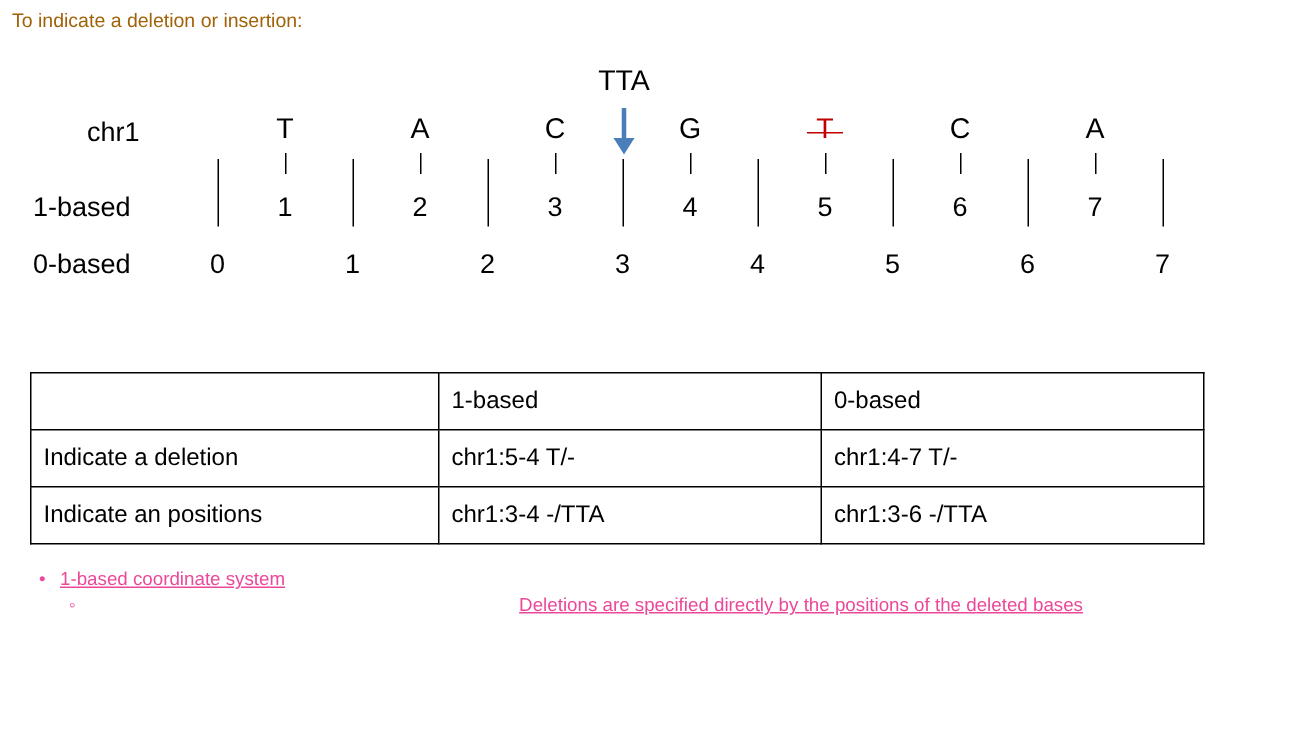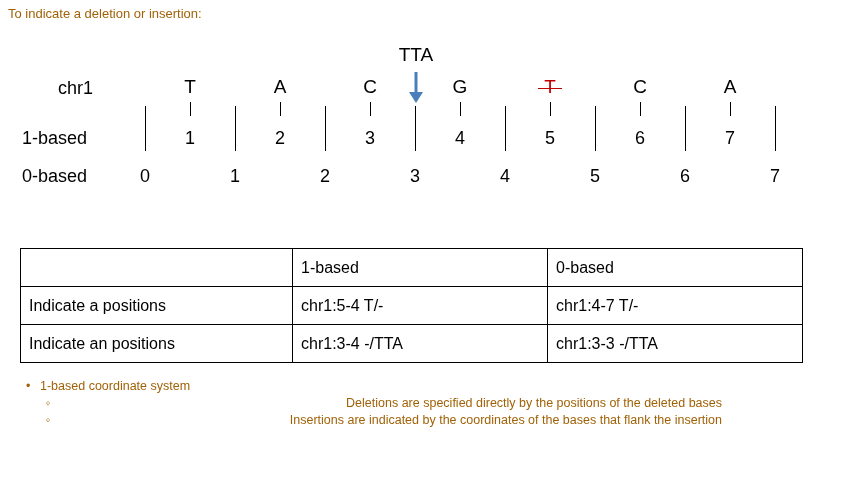--- a/index.html
+++ b/index.html
@@ -105,21 +105,22 @@
   #coord-table col.c2 { width: 255px; }
   #coord-table col.c3 { width: 255px; }
 
   
   #notes {
     position: absolute;
     left: 22px;
     top: 378px;
     width: 700px;
     font-size: 12.5px;
-    color: #a16207;
+    color: #ec4899;
+    text-decoration: underline;
   }
   #notes ul {
     list-style: none;
     margin: 0;
     padding: 0;
   }
   #notes > ul > li {
     position: relative;
     padding-left: 18px;
     margin: 0 0 1px 0;
@@ -215,35 +216,34 @@
       <col class="c2">
       <col class="c3">
     </colgroup>
   <tbody>
     <tr>
       <td></td>
       <td>1-based</td>
       <td>0-based</td>
     </tr>
     <tr>
-      <td>Indicate a positions</td>
+      <td>Indicate a deletion</td>
       <td>chr1:5-4   T/-</td>
       <td>chr1:4-7   T/-</td>
     </tr>
     <tr>
       <td>Indicate an positions</td>
       <td>chr1:3-4   -/TTA</td>
-      <td>chr1:3-3   -/TTA</td>
+      <td>chr1:3-6   -/TTA</td>
     </tr>
   </tbody>
 </table>
 
 <div id="notes">
   <ul>
     <li>
       <span class="b1">1-based coordinate system</span>
       <ul>
         <li>Deletions are specified directly by the positions of the deleted bases</li>
-        <li>Insertions are indicated by the coordinates of the bases that flank the insertion</li>
       </ul>
     </li>
   </ul>
 </div>
 
 </body></html>

